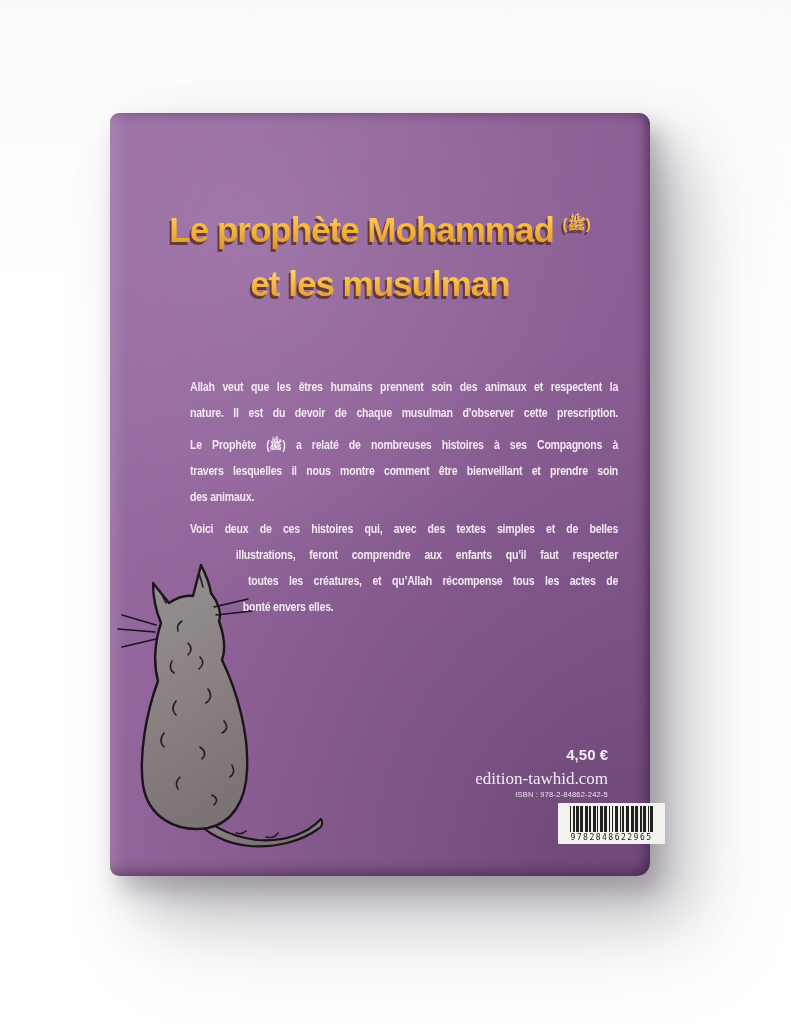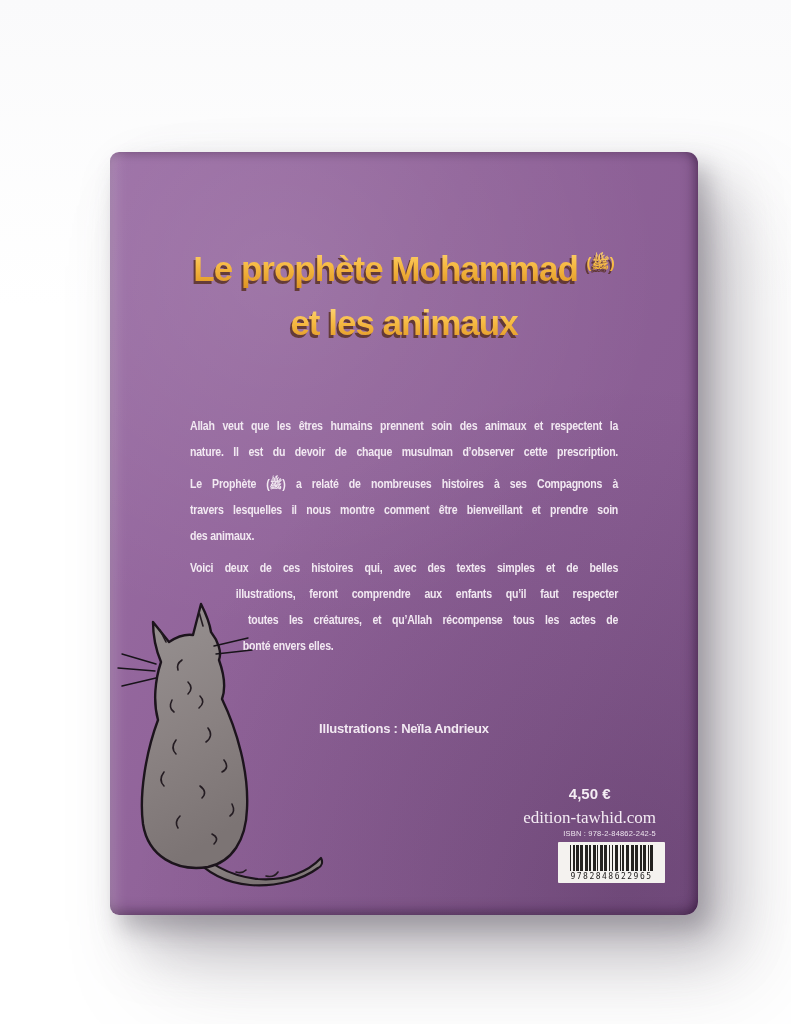--- a/index.html
+++ b/index.html
@@ -3,35 +3,34 @@
 <meta charset="utf-8">
 <style>
   * { box-sizing: border-box; }
   html,body { margin:0; padding:0; }
   body {
     width:791px; height:1024px; position:relative; overflow:hidden;
     background:linear-gradient(180deg,#fafafb 0%, #ffffff 30%);
     font-family:"Liberation Sans",sans-serif;
   }
   .book {
-    position:absolute; left:110px; top:113px; width:588px; height:763px;
+    position:absolute; left:110px; top:113px; width:540px; height:763px;
     border-radius:9px 11px 13px 9px;
     background:
       radial-gradient(120% 85% at 28% 16%, rgba(255,255,255,0.10), rgba(255,255,255,0) 55%),
       radial-gradient(140% 110% at 88% 96%, rgba(22,4,28,0.20), rgba(22,4,28,0) 60%),
       linear-gradient(113deg,#9a6da4 0%, #906399 40%, #8a5e94 75%, #83588e 100%);
     box-shadow:
       inset 12px 0 16px -10px rgba(255,255,255,0.30),
       inset -9px 0 14px -7px rgba(38,12,44,0.50),
       inset 0 -9px 14px -7px rgba(38,12,44,0.55),
       inset 0 7px 12px -8px rgba(38,12,44,0.40),
       10px 14px 22px rgba(108,102,112,0.38),
       28px 32px 55px rgba(112,106,118,0.38),
       50px 60px 95px rgba(128,122,134,0.22);
-    margin-top: 39px;
   }
   .title {
     position:absolute; top:84px; left:0; right:0; text-align:center;
     font-weight:700; font-size:35px; line-height:54px; letter-spacing:-1px;
   }
   .title-line {
     background:linear-gradient(180deg,#ffe08c 8%, #f7bb45 48%, #db8f1e 92%);
     -webkit-background-clip:text; background-clip:text; color:transparent;
     filter:drop-shadow(-2px 3px 0 rgba(84,43,26,0.78));
   }
@@ -43,21 +42,21 @@
     color:#f2e9f2;
   }
   .para { margin:0 0 6px 0; }
   .line { text-align:justify; text-align-last:justify; }
   .line.end { text-align-last:left; }
   .credits {
     position:absolute; top:567px; left:0; right:0; text-align:center;
     font-weight:700; font-size:13px; line-height:20px; color:#f2e9f2; letter-spacing:-0.2px;
   }
   .pricing { position:absolute; top:633px; right:42px; text-align:right; color:#f4ecf4; }
-  .price { font-weight:700; font-size:15px; line-height:18px;text-align:center; }
+  .price { font-weight:700; font-size:15px; line-height:18px; }
   .website { font-family:"Liberation Serif",serif; font-size:17px; line-height:16px; margin-top:7px; }
   .isbn { font-size:7.5px; line-height:10px; margin-top:3px; letter-spacing:0.2px; opacity:0.95; }
   .barcode {
     position:absolute; left:448px; top:690px; width:107px; height:41px;
     background:#f4f2ef; border-radius:1px; padding:3px 12px 2px;
   }
   .bars { height:26px; display:flex; overflow:hidden; align-items:stretch; }
   .bars i { background:#23211f; height:100%; flex:0 0 auto; }
   .bc-digits {
     font-family:"DejaVu Sans Mono",monospace; font-size:8px; line-height:9px;
@@ -66,42 +65,41 @@
   }
   .cat { position:absolute; left:6px; top:448px; width:220px; height:300px; }
 </style>
 </head>
 <body>
 
 <div class="book">
 
   <div class="title">
     <div class="title-line"><span>Le prophète Mohammad</span> <span class="hon">(ﷺ)</span></div>
-    <div class="title-line"><span>et les animaux</span></div>
+    <div class="title-line"><span>et les musulman</span></div>
   </div>
 
   <div class="body-text">
     <div class="para">
       <div class="line">Allah veut que les êtres humains prennent soin des animaux et respectent la</div>
       <div class="line">nature. Il est du devoir de chaque musulman d’observer cette prescription.</div>
     </div>
     <div class="para">
       <div class="line">Le Prophète (ﷺ) a relaté de nombreuses histoires à ses Compagnons à</div>
       <div class="line">travers lesquelles il nous montre comment être bienveillant et prendre soin</div>
       <div class="line end">des animaux.</div>
     </div>
     <div class="para">
       <div class="line">Voici deux de ces histoires qui, avec des textes simples et de belles</div>
       <div class="line" style="padding-left:52px;">illustrations, feront comprendre aux enfants qu’il faut respecter</div>
       <div class="line" style="padding-left:66px;">toutes les créatures, et qu’Allah récompense tous les actes de</div>
       <div class="line end" style="padding-left:60px;">bonté envers elles.</div>
     </div>
   </div>
 
-  <div class="credits">Illustrations : Neïla Andrieux</div>
 
   <div class="pricing">
     <div class="price">4,50 €</div>
     <div class="website">edition-tawhid.com</div>
     <div class="isbn">ISBN : 978-2-84862-242-5</div>
   </div>
 
   <div class="barcode">
     <div class="bars">
         <i style="width: 1px; margin-right: 2px;"></i>

